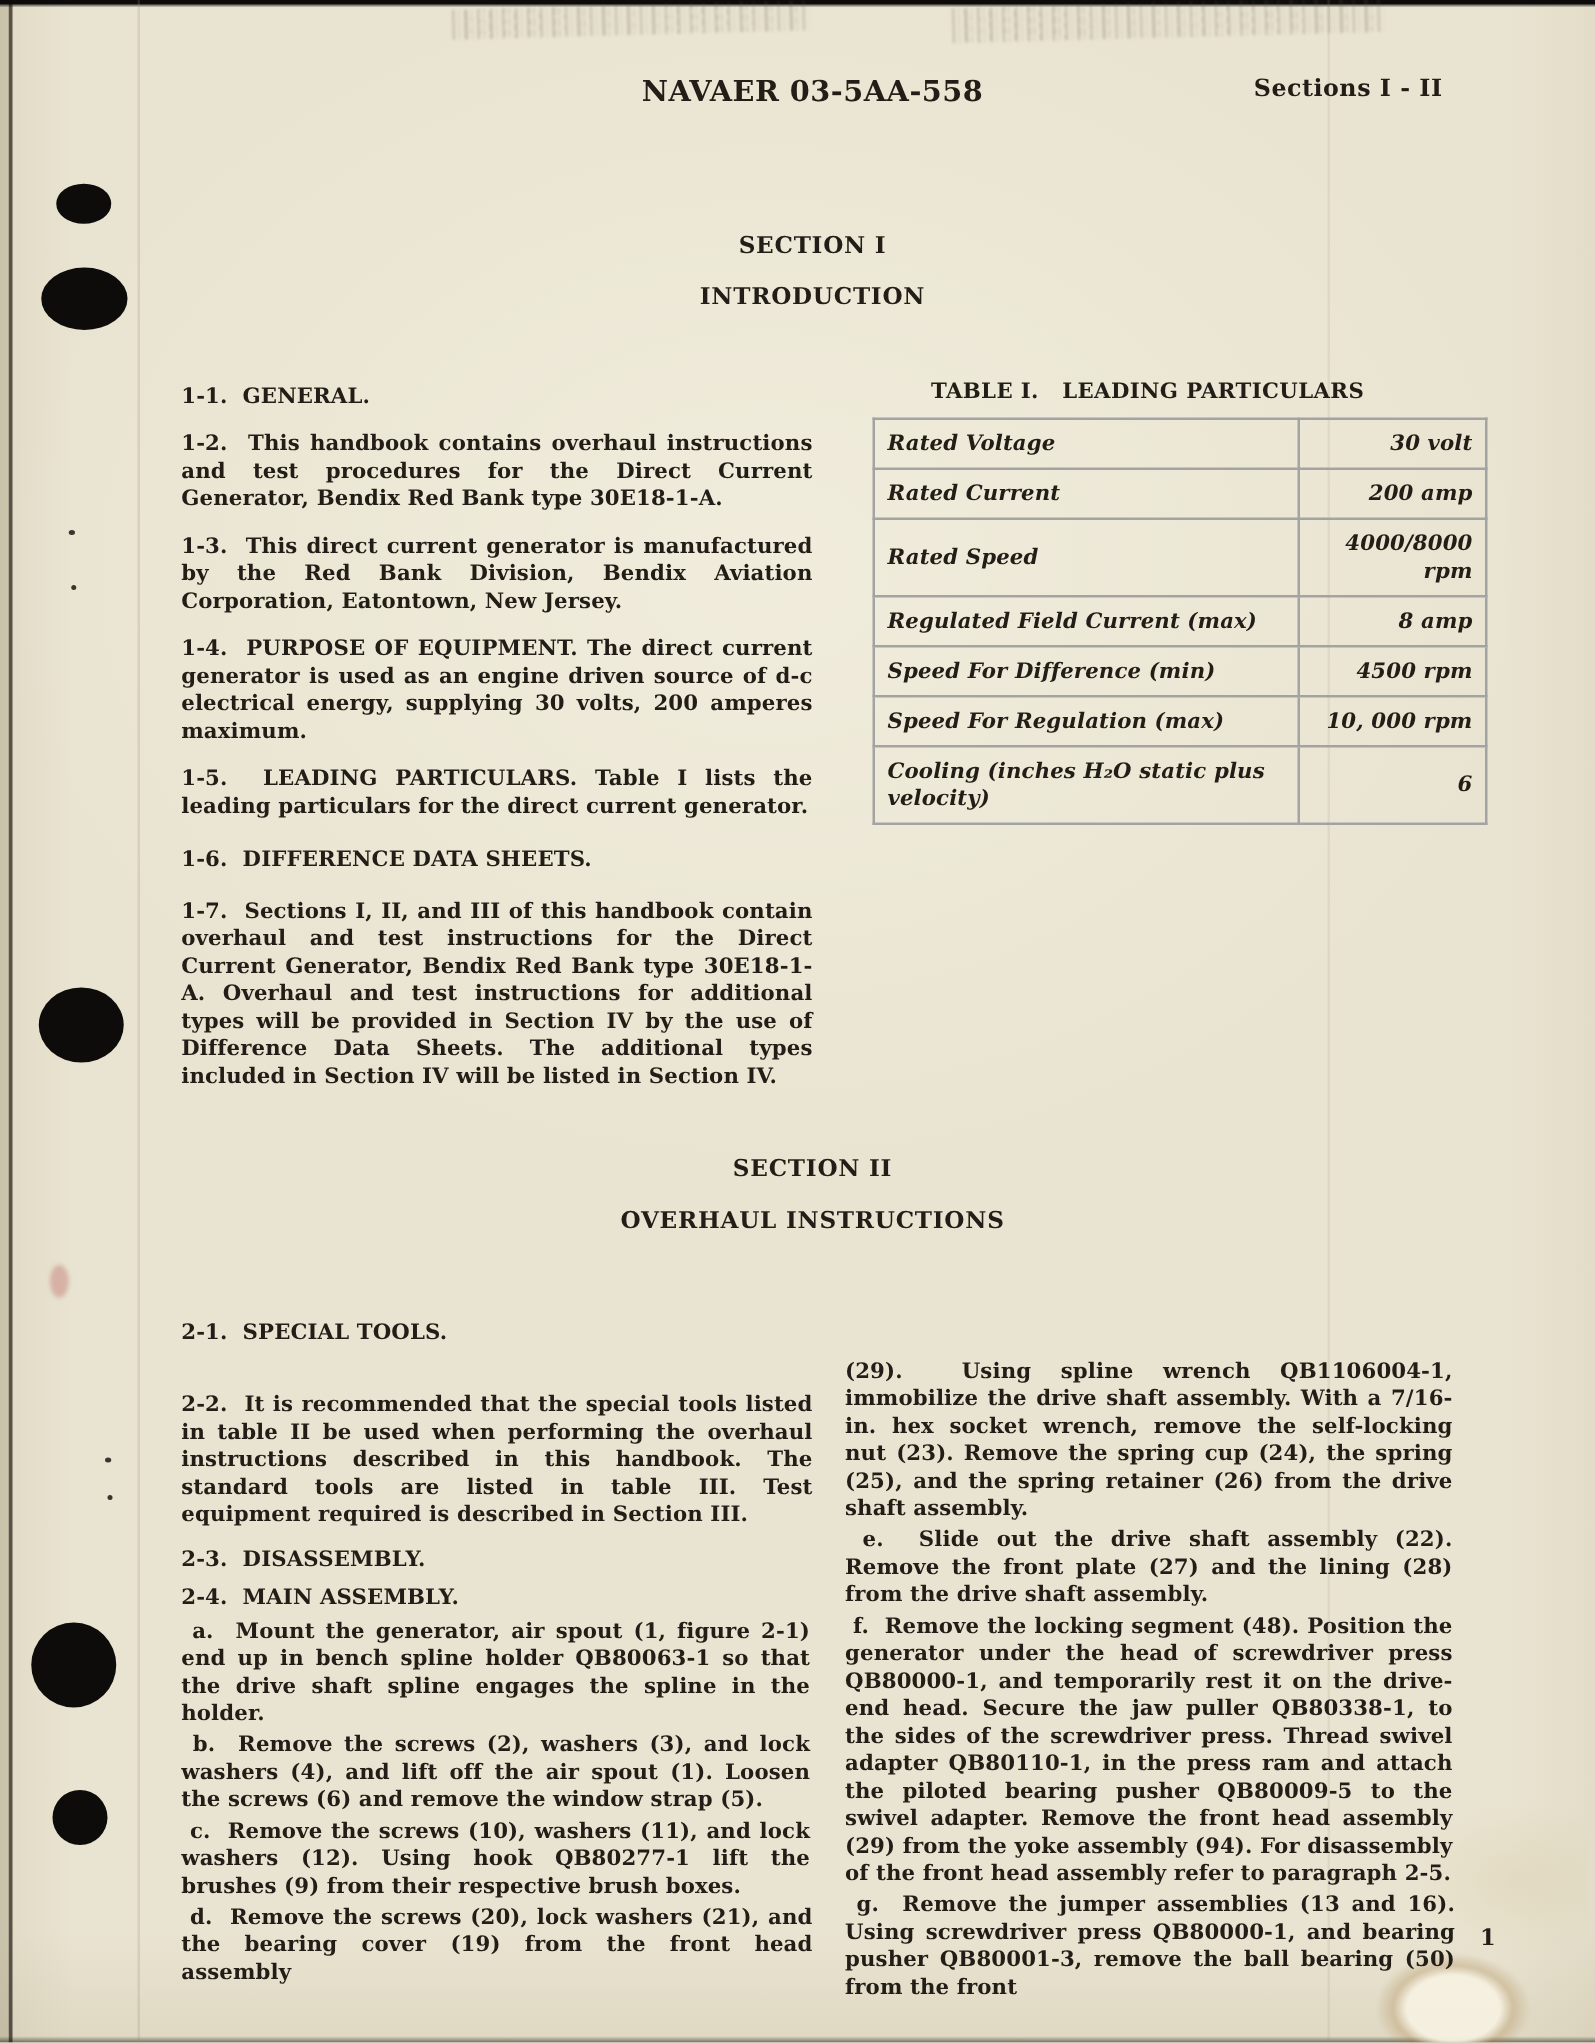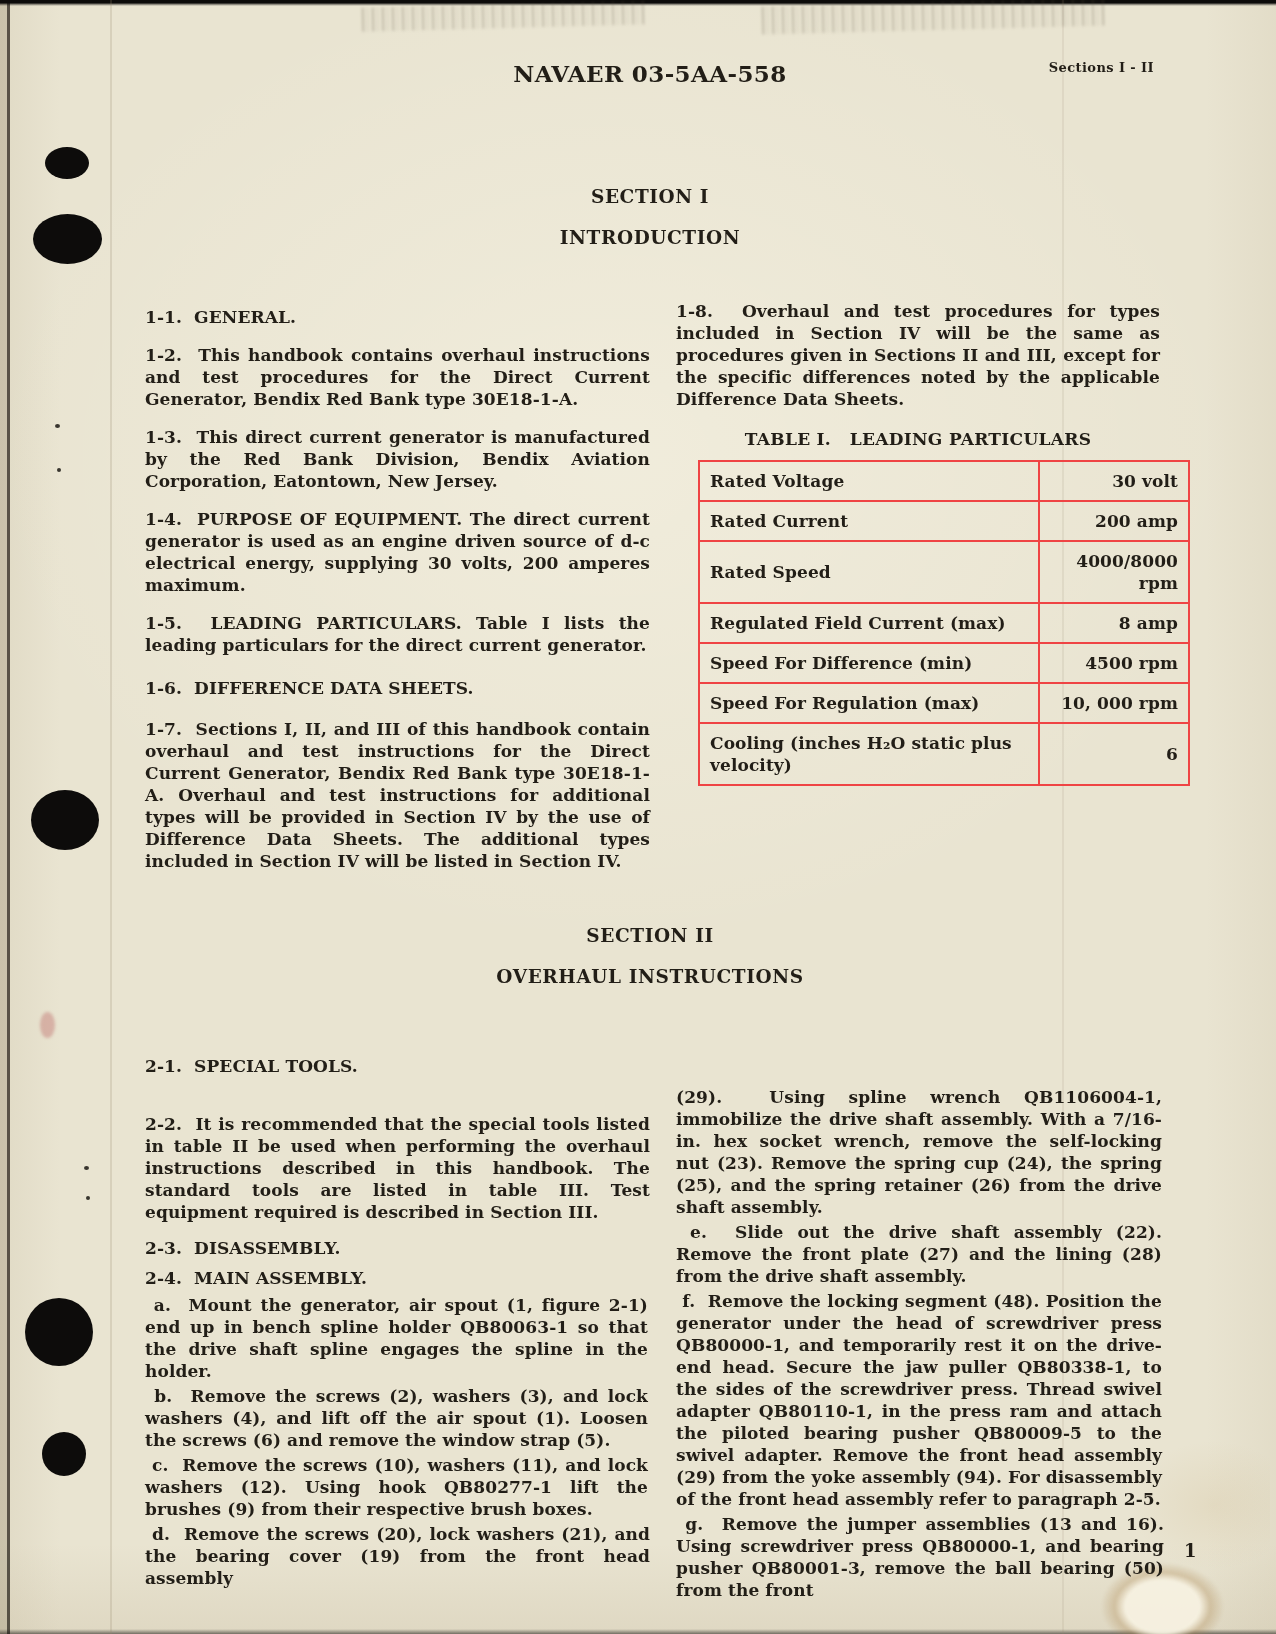--- a/index.html
+++ b/index.html
@@ -41,37 +41,37 @@
   .stain-soft{
     position:absolute;left:1130px;top:1440px;width:140px;height:130px;
     background:radial-gradient(ellipse at 60% 50%, rgba(190,158,100,.14), rgba(190,158,100,0) 70%);
   }
   .pink-spot{position:absolute;left:40px;top:1012px;width:15px;height:26px;border-radius:50%;
     background:rgba(186,98,96,.38);filter:blur(1.5px);}
   .speck{position:absolute;width:5px;height:4px;border-radius:50%;background:rgba(25,22,18,.85);}
   
   .hdr-center{position:absolute;left:145px;width:1010px;top:60px;text-align:center;
     font-size:23px;font-weight:700;letter-spacing:.4px;}
-  .hdr-right{position:absolute;right:122px;top:60px;font-size:13px;font-weight:700;letter-spacing:.4px;}
+  .hdr-right{position:absolute;right:122px;top:60px;font-size:19px;font-weight:700;letter-spacing:.4px;}
   
   .sec-title{position:absolute;left:145px;width:1010px;text-align:center;
     font-size:18.5px;font-weight:700;letter-spacing:.6px;}
   
   .col{position:absolute;font-size:17px;font-weight:700;line-height:22px;
     text-align:justify;letter-spacing:.1px;}
   .col p{margin:0 0 16px 0;}
   .col p.tight{margin:0 2px 3px 0;}
   .col p.head{margin:0 0 16px 0;}
   .col p.head-sp{margin:0 0 36px 0;}
   .col p.last{margin:0;}
   
   .tbl-title{text-align:center;font-size:17px;font-weight:700;margin:2px 0 10px 0;letter-spacing:.3px;}
   table.lp{border-collapse:collapse;margin-left:22px;width:492px;
     font-size:17px;font-weight:700;}
-  table.lp td{border:2px solid #ef4444;padding:8px 10px;line-height:22px;}
+  table.lp td{border:2px solid #a3a3a3;padding:8px 10px;line-height:22px;font-style:italic;}
   table.lp td.lbl{width:318px;text-align:left;}
   table.lp td.val{text-align:right;}
   .pagenum{position:absolute;left:1184px;top:1540px;font-size:18px;font-weight:700;}
 </style>
 </head>
 <body>
 
 <div class="paper"></div>
 
 <div class="edge-left-shade"></div>
@@ -107,21 +107,20 @@
   <p class="head">1-1.&nbsp; GENERAL.</p>
   <p>1-2.&nbsp; This handbook contains overhaul instructions and test procedures for the Direct Current Generator, Bendix Red Bank type 30E18-1-A.</p>
   <p>1-3.&nbsp; This direct current generator is manufactured by the Red Bank Division, Bendix Aviation Corporation, Eatontown, New Jersey.</p>
   <p>1-4.&nbsp; PURPOSE OF EQUIPMENT. The direct current generator is used as an engine driven source of d-c electrical energy, supplying 30 volts, 200 amperes maximum.</p>
   <p style="margin-bottom:21px;">1-5.&nbsp; LEADING PARTICULARS. Table I lists the leading particulars for the direct current generator.</p>
   <p style="margin-bottom:19px;">1-6.&nbsp; DIFFERENCE DATA SHEETS.</p>
   <p class="last">1-7.&nbsp; Sections I, II, and III of this handbook contain overhaul and test instructions for the Direct Current Generator, Bendix Red Bank type 30E18-1-A. Overhaul and test instructions for additional types will be provided in Section IV by the use of Difference Data Sheets. The additional types included in Section IV will be listed in Section IV.</p>
 </div>
 
 <div class="col" style="left:676px;top:300px;width:484px;">
-  <p style="margin-bottom:18px;">1-8.&nbsp; Overhaul and test procedures for types included in Section IV will be the same as procedures given in Sections II and III, except for the specific differences noted by the applicable Difference Data Sheets.</p>
   <div class="tbl-title">TABLE I.&nbsp;&nbsp; LEADING PARTICULARS</div>
   <table class="lp">
     <tbody>
       <tr>
         <td class="lbl">Rated Voltage</td>
         <td class="val">30 volt</td>
       </tr>
       <tr>
         <td class="lbl">Rated Current</td>
         <td class="val">200 amp</td>

